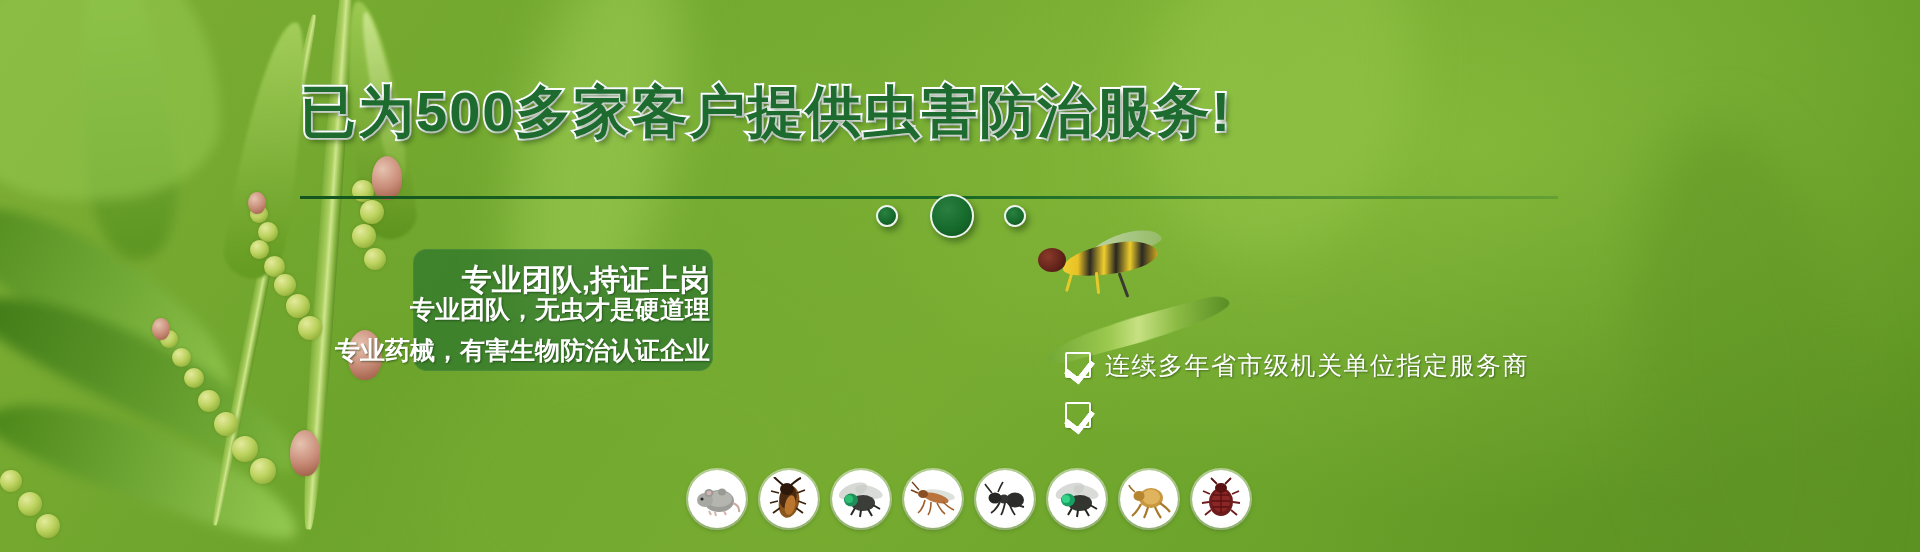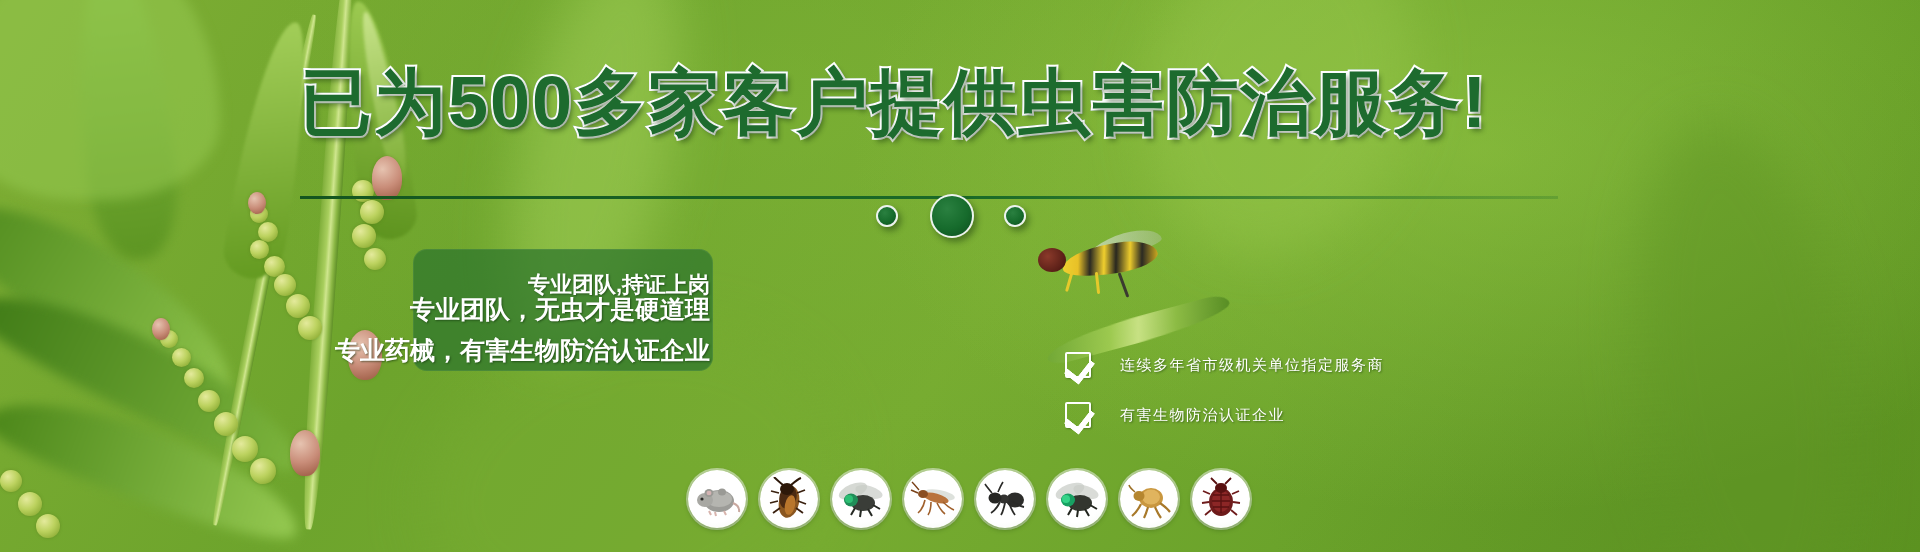--- a/index.html
+++ b/index.html
@@ -41,23 +41,23 @@
   }
   .catkin.red { background:radial-gradient(circle at 35% 30%, #e6c3b0, #c98d79 50%, #a6664f 85%); }
   .stem {
     position:absolute;
     background:linear-gradient(90deg,#7fae3a,#a9cf5e 40%,#cfe68e 55%,#8cb845 80%,#5f8f27);
     border-radius:40%;
   }
 
   
   #headline {
-    position:absolute; left:300px; top:68px; width:1120px; height:68px;
+    position:absolute; left:300px; top:78px; width:1120px; height:68px;
     white-space:nowrap;
-    font-size:72px; font-weight:bold; letter-spacing:2px;
+    font-size:56px; font-weight:bold; letter-spacing:2px;
     line-height:68px;
     color:#1d6b2e;
     -webkit-text-stroke:4px #ffffff;
     paint-order:stroke fill;
     text-shadow:
       0 0 2px rgba(255,255,255,.9),
       3px 4px 5px rgba(20,50,10,.45);
     background:linear-gradient(180deg,#2f8a3c 0%,#1e6b2b 45%,#0d4a1b 100%);
     -webkit-background-clip:text;
     background-clip:text;
@@ -87,21 +87,21 @@
     box-shadow:inset 0 0 0 1px rgba(255,255,255,.06);
   }
   #claims {
     position:absolute; left:340px; top:252px; width:400px; height:118px;
   }
   .claim {
     color:#ffffff; font-weight:bold; white-space:nowrap;
     text-shadow:1px 1px 2px rgba(15,45,10,.55);
     position:absolute; right:30px;
   }
-  #claim-1 { top:18px;  font-size:22px; }
+  #claim-1 { top:8px;  font-size:30px; }
   #claim-2 { top:41px; font-size:25px; }
   #claim-3 { top:82px; font-size:25px; }
 
   
   #fly-group { position:absolute; left:1010px; top:230px; width:240px; height:110px; }
   #fly-stem {
     position:absolute; left:30px; top:62px; width:190px; height:26px;
     background:linear-gradient(105deg,#6fa634 0%,#9cc94f 35%,#c7e183 50%,#8cbb44 70%,#548a22 100%);
     border-radius:60% 12% 60% 12%/70% 40% 60% 30%;
     transform:rotate(-15deg);
@@ -139,23 +139,22 @@
     box-shadow:1px 1px 2px rgba(15,45,10,.35);
   }
   .check-box::after {
     content:""; position:absolute; left:3px; top:1px;
     width:13px; height:21px;
     border-right:6px solid #ffffff; border-bottom:6px solid #ffffff;
     transform:rotate(38deg); transform-origin:center;
     border-radius:1px;
   }
   .check-text {
-    color:#ffffff; font-size:15px; letter-spacing:1.5px; white-space:nowrap;
+    color:#ffffff; font-size:25px; letter-spacing:1.5px; white-space:nowrap;
     text-shadow:1px 1px 2px rgba(15,45,10,.5);
-    margin-left:15px;
   }
 
   
   #pests {
     position:absolute; left:688px; top:470px;
     display:flex; gap:14px;
   }
   .pest {
     width:58px; height:58px; border-radius:50%;
     background:radial-gradient(circle at 45% 40%,#ffffff 62%,#f2f6ee 100%);
@@ -247,21 +246,20 @@
     <div class="fly-leg" style="left:112px;top:42px;transform:rotate(-20deg);height:26px;background:#3a3a30;"></div>
   </div>
 
   <div id="checklist">
     <div class="check-row">
       <div class="check-box"></div>
       <div class="check-text">连续多年省市级机关单位指定服务商</div>
     </div>
     <div class="check-row">
       <div class="check-box"></div>
-      <div class="check-text">有害生物防治认证企业</div>
     </div>
   </div>
 
   <div id="pests">
 
     <div class="pest">
       <svg width="48" height="40" viewBox="0 0 48 40">
         <ellipse cx="26" cy="22" rx="15" ry="11" fill="#9c9c98"></ellipse>
         <ellipse cx="26" cy="20" rx="13" ry="8" fill="#b5b5b0"></ellipse>
         <ellipse cx="12" cy="21" rx="8" ry="7" fill="#a8a8a3"></ellipse>

